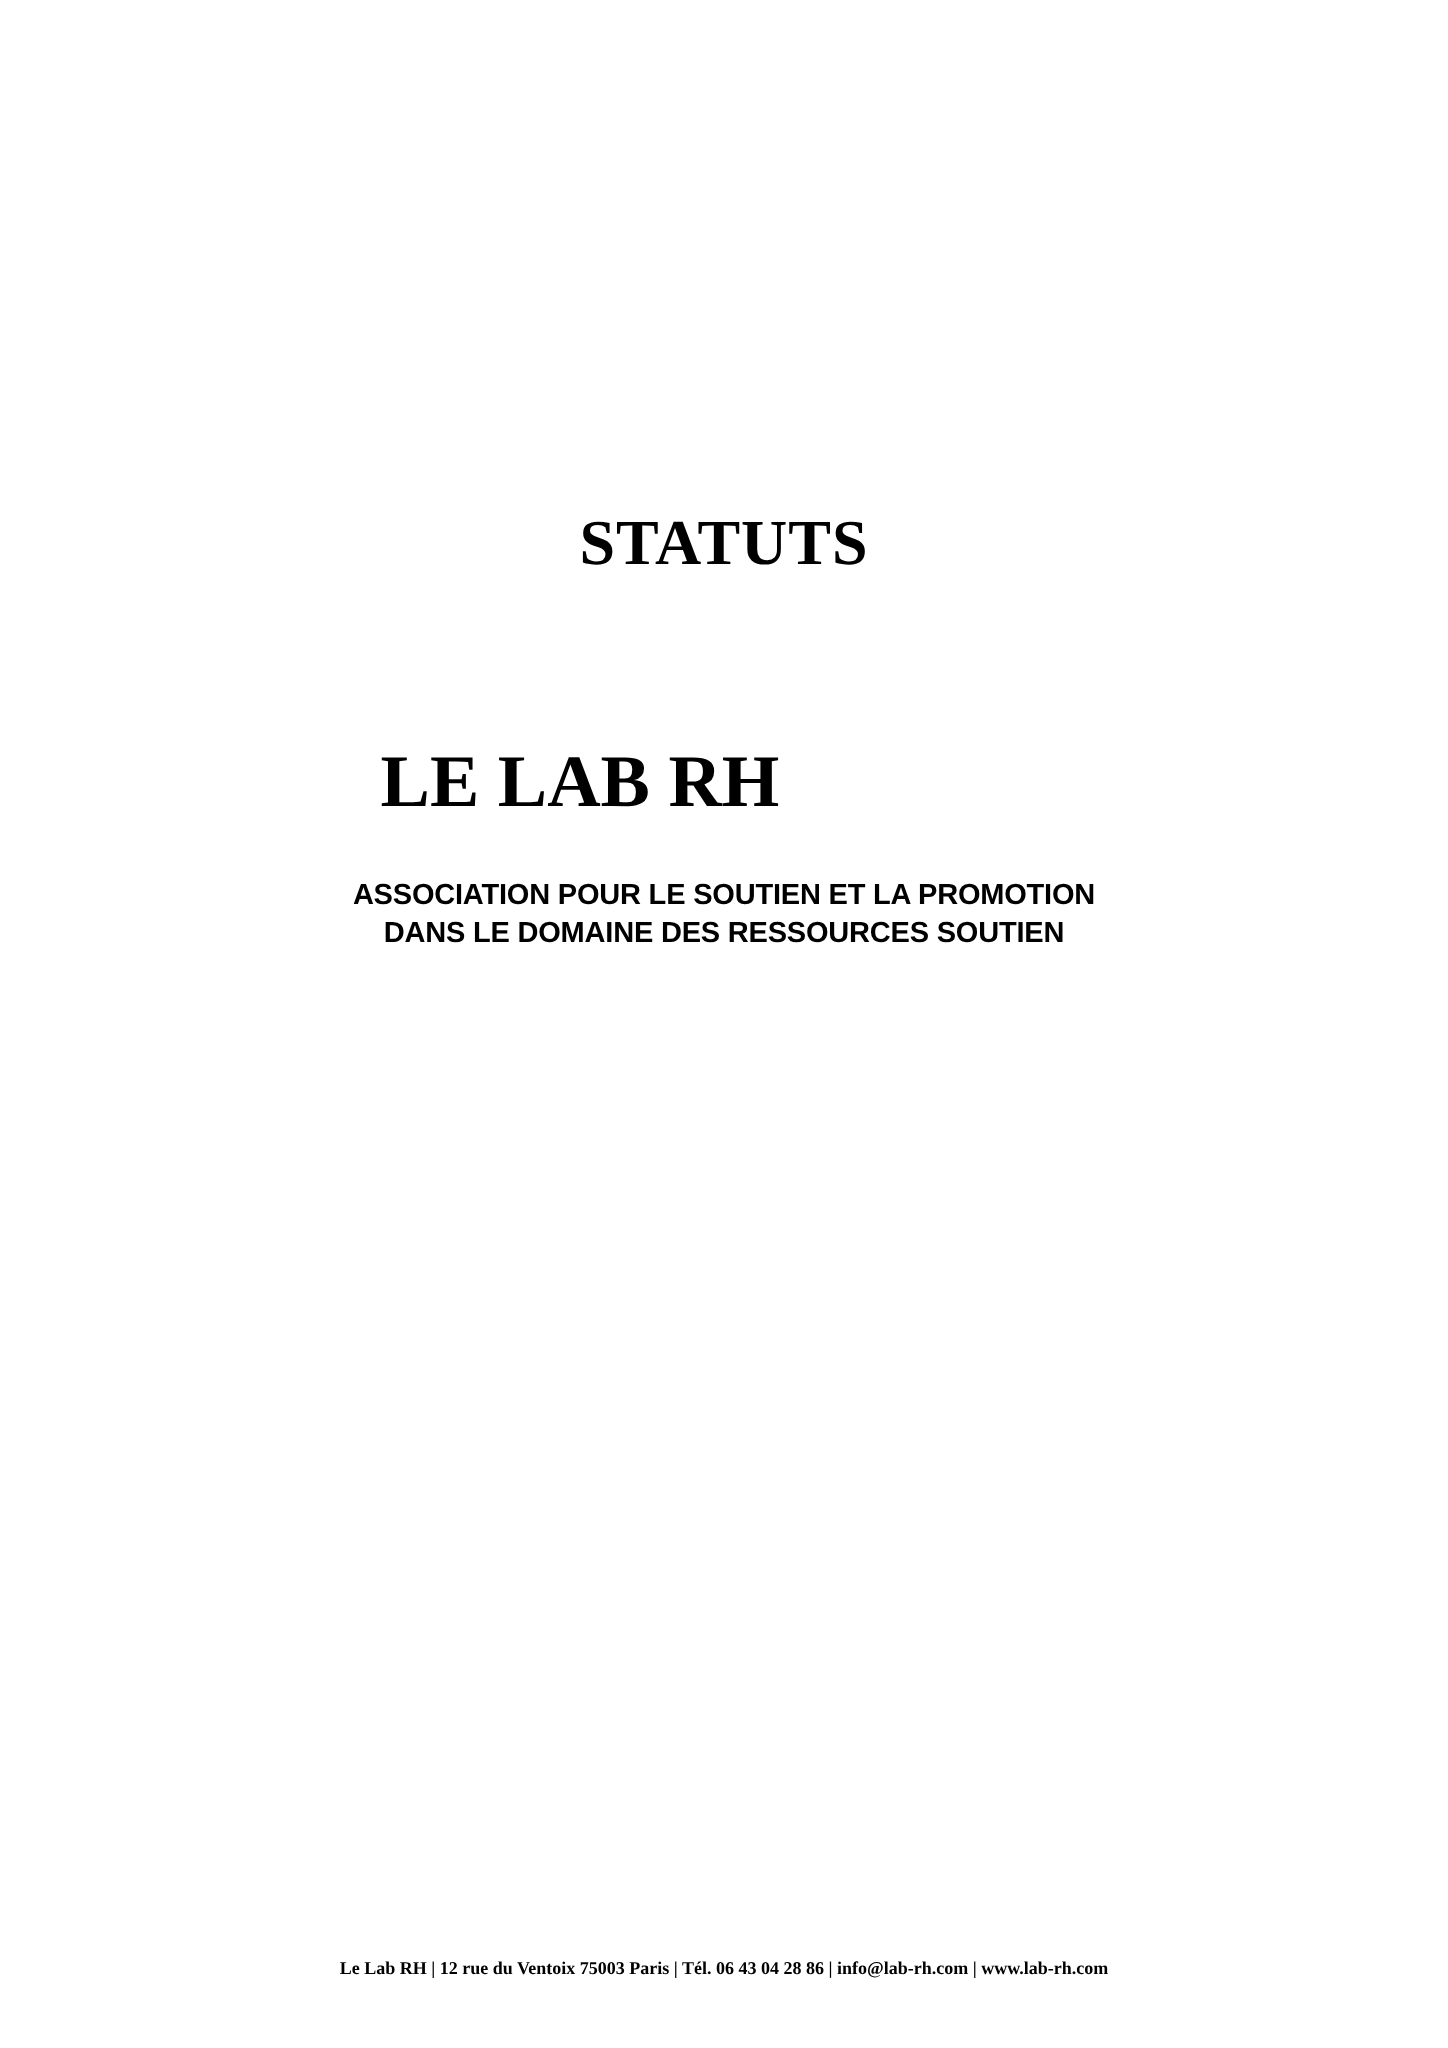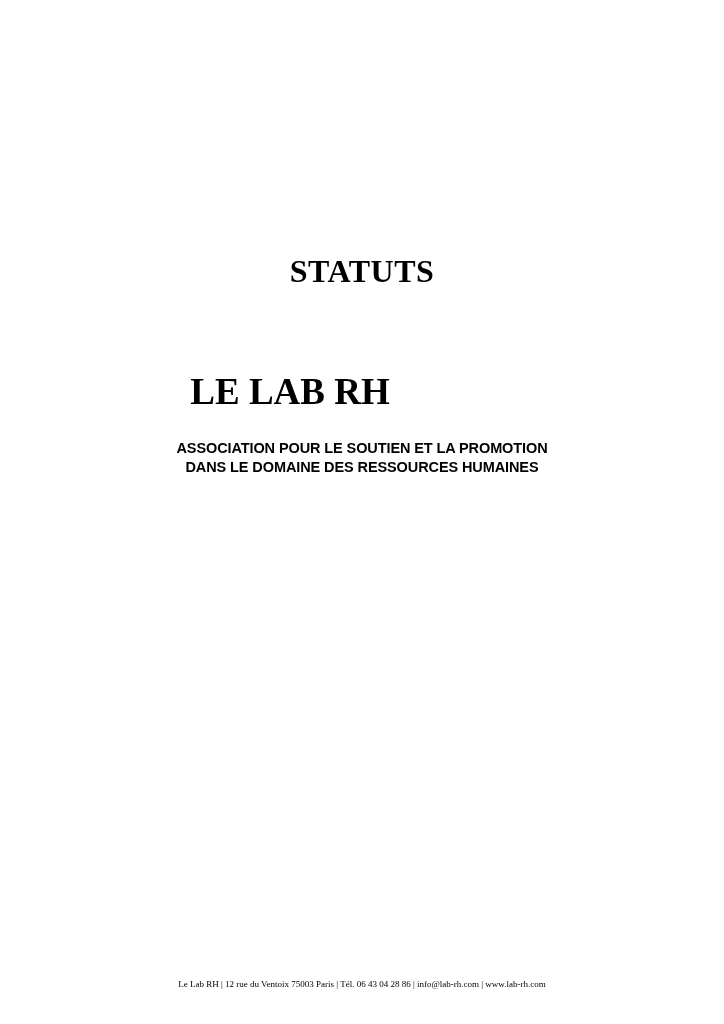--- a/index.html
+++ b/index.html
@@ -60,21 +60,21 @@
     display: block;
     white-space: nowrap;
   }
   .footer {
     position: absolute;
     top: 962px;
     left: 0;
     width: 724px;
     text-align: center;
     font-family: "Liberation Serif", serif;
-    font-weight: normal;
+    font-weight: bold;
     font-size: 9px;
     line-height: 13px;
     letter-spacing: 0px;
     color: #000000;
   }
   .footer-line {
     display: block;
     white-space: nowrap;
   }
 </style>
@@ -82,20 +82,20 @@
 <body>
 
 <div class="page">
 
   <div class="doc-title">STATUTS</div>
 
   <div class="org-name">LE LAB RH</div>
 
   <div class="subtitle-block">
     <span class="subtitle-line">ASSOCIATION POUR LE SOUTIEN ET LA PROMOTION</span>
-    <span class="subtitle-line">DANS LE DOMAINE DES RESSOURCES HUMAINES</span>
+    <span class="subtitle-line">DANS LE DOMAINE DES RESSOURCES SOUTIEN</span>
   </div>
 
   <div class="footer">
     <span class="footer-line">Le Lab RH | 12 rue du Ventoix 75003 Paris | Tél. 06 43 04 28 86 | info@lab-rh.com | www.lab-rh.com</span>
   </div>
 
 </div>
 
 </body></html>

